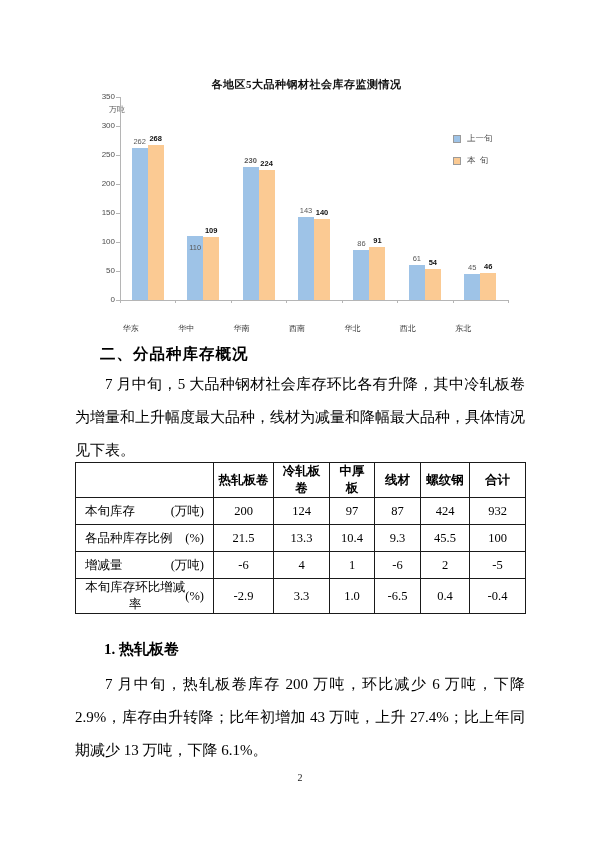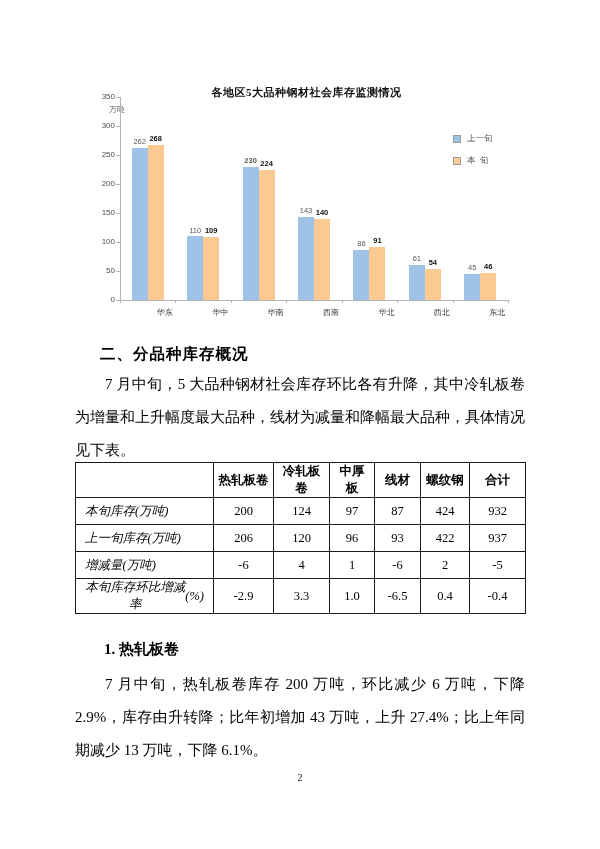--- a/index.html
+++ b/index.html
@@ -11,32 +11,31 @@
     font-family:"Liberation Serif","DejaVu Serif",serif;
     color:#1a1a1a;
   }
 
   
   .chart{position:absolute;left:93px;top:75px;width:427px;height:262px;}
   .chart-title{
     position:absolute;left:0;right:0;top:2px;
     text-align:center;font-size:11px;font-weight:bold;color:#111;
     letter-spacing:0.5px;
-    margin-top:8px;
   }
   .unit-label{position:absolute;left:16px;top:8px;font-size:8px;color:#555;margin-top:21px;}
   .plot{
     position:absolute;left:27px;top:22px;width:388px;height:203px;
     border-left:1px solid #b5b5b5;border-bottom:1px solid #b5b5b5;
   }
   .ytick{position:absolute;width:22px;text-align:right;
     font:8px "Liberation Sans",sans-serif;color:#4d4d4d;}
   .ytickmark{position:absolute;width:4px;height:1px;background:#b5b5b5;}
   .xtickmark{position:absolute;width:1px;height:3px;background:#b5b5b5;}
-  .xlabel{position:absolute;width:50px;text-align:right;font-size:8px;color:#3d3d3d;}
+  .xlabel{position:absolute;width:50px;text-align:left;font-size:8px;color:#3d3d3d;margin-top:16px;}
   .bar{position:absolute;}
   .valblue{position:absolute;width:30px;text-align:center;
     font:7.5px "Liberation Sans",sans-serif;color:#595959;}
   .valorange{position:absolute;width:30px;text-align:center;
     font:bold 7.5px "Liberation Sans",sans-serif;color:#111;}
   .legend{position:absolute;left:360px;top:58px;}
   .legend-item{display:flex;align-items:center;margin-bottom:10px;}
   .swatch{width:8px;height:8px;margin-right:6px;border:1px solid #9a9a9a;box-sizing:border-box;}
   .legend-text{font-size:8.5px;color:#4d4d4d;white-space:pre;}
 
@@ -58,22 +57,22 @@
     font-family:"Liberation Serif","DejaVu Serif",serif;
   }
   .inv-table th,.inv-table td{
     border:1px solid #1a1a1a;
     font-size:12.5px;color:#000;
     text-align:center;vertical-align:middle;
     padding:0 4px;overflow:hidden;
   }
   .inv-table th{height:28px;font-weight:bold;}
   .inv-table td{height:26px;}
-  .rowhead{display:flex;justify-content:flex-start;align-items:center;
-           padding:0 5px;font-size:12.5px;font-style:italic;}
+  .rowhead{display:flex;justify-content:space-between;align-items:center;
+           padding:0 5px;font-size:12.5px;}
 </style>
 </head>
 <body>
 
 <div class="page">
 
   <div class="chart">
     <div class="chart-title">各地区5大品种钢材社会库存监测情况</div>
     <div class="unit-label">万吨</div>
     <div class="plot"></div>
@@ -112,21 +111,21 @@
       <div class="xtickmark" style="position: absolute; left: 304.143px; top: 225px;"></div>
       <div class="xtickmark" style="position: absolute; left: 359.571px; top: 225px;"></div>
       <div class="xtickmark" style="position: absolute; left: 415px; top: 225px;"></div>
       <div class="xlabel" style="left: 29.7143px; top: 232px;">华东</div>
       <div class="bar" style="left: 38.7143px; top: 73.04px; width: 16px; height: 151.96px; background: rgb(158, 195, 231);"></div>
       <div class="valblue" style="left: 31.7143px; top: 62.04px;">262</div>
       <div class="bar" style="left: 54.7143px; top: 69.56px; width: 16px; height: 155.44px; background: rgb(251, 202, 147);"></div>
       <div class="valorange" style="left: 47.7143px; top: 58.56px;">268</div>
       <div class="xlabel" style="left: 85.1429px; top: 232px;">华中</div>
       <div class="bar" style="left: 94.1429px; top: 161.2px; width: 16px; height: 63.8px; background: rgb(158, 195, 231);"></div>
-      <div class="valblue" style="left: 87.1429px; top: 151px;">110</div>
+      <div class="valblue" style="left: 87.1429px; top: 168px;">110</div>
       <div class="bar" style="left: 110.143px; top: 161.78px; width: 16px; height: 63.22px; background: rgb(251, 202, 147);"></div>
       <div class="valorange" style="left: 103.143px; top: 150.78px;">109</div>
       <div class="xlabel" style="left: 140.571px; top: 232px;">华南</div>
       <div class="bar" style="left: 149.571px; top: 91.6px; width: 16px; height: 133.4px; background: rgb(158, 195, 231);"></div>
       <div class="valblue" style="left: 142.571px; top: 80.6px; font-weight: bold;">230</div>
       <div class="bar" style="left: 165.571px; top: 95.08px; width: 16px; height: 129.92px; background: rgb(251, 202, 147);"></div>
       <div class="valorange" style="left: 158.571px; top: 84.08px;">224</div>
       <div class="xlabel" style="left: 196px; top: 232px;">西南</div>
       <div class="bar" style="left: 205px; top: 142.06px; width: 16px; height: 82.94px; background: rgb(158, 195, 231);"></div>
       <div class="valblue" style="left: 198px; top: 131.06px;">143</div>
@@ -182,30 +181,30 @@
       <td>200</td>
       <td>124</td>
       <td>97</td>
       <td>87</td>
       <td>424</td>
       <td>932</td>
     </tr>
     <tr>
       <td>
             <div class="rowhead">
-        <span>上一旬库存</span>
-        <span>(万吨)</span>
-            </div>
-          </td>
-      <td>206</td>
-      <td>120</td>
-      <td>96</td>
-      <td>93</td>
-      <td>422</td>
-      <td>937</td>
+        <span>各品种库存比例</span>
+        <span>(%)</span>
+            </div>
+          </td>
+      <td>21.5</td>
+      <td>13.3</td>
+      <td>10.4</td>
+      <td>9.3</td>
+      <td>45.5</td>
+      <td>100</td>
     </tr>
     <tr>
       <td>
             <div class="rowhead">
         <span>增减量</span>
         <span>(万吨)</span>
             </div>
           </td>
       <td>-6</td>
       <td>4</td>

